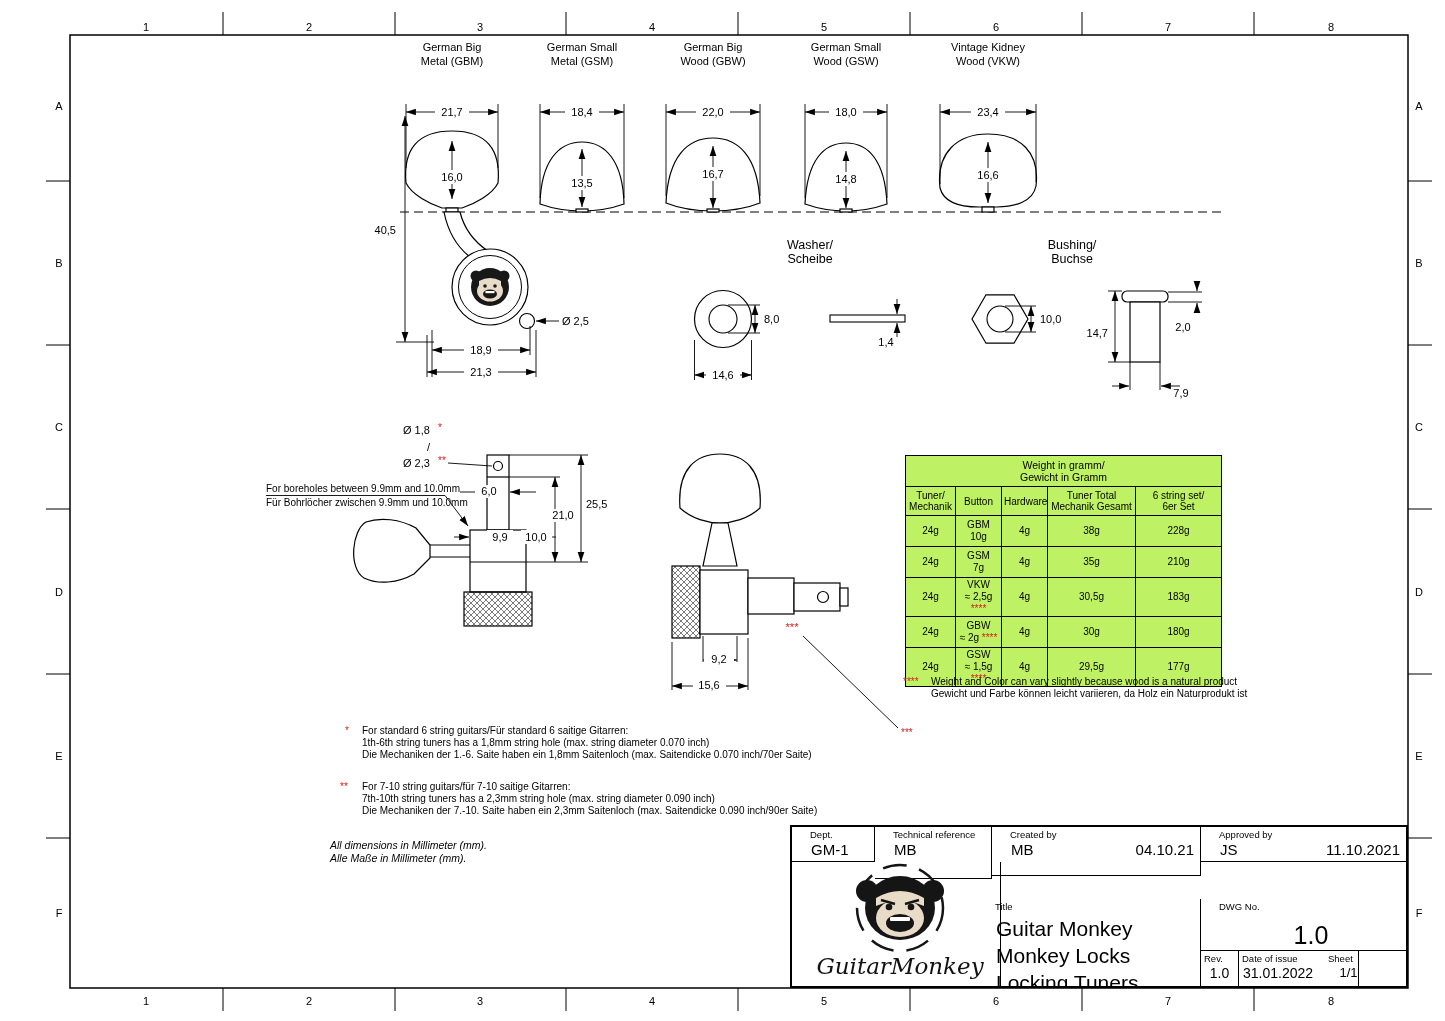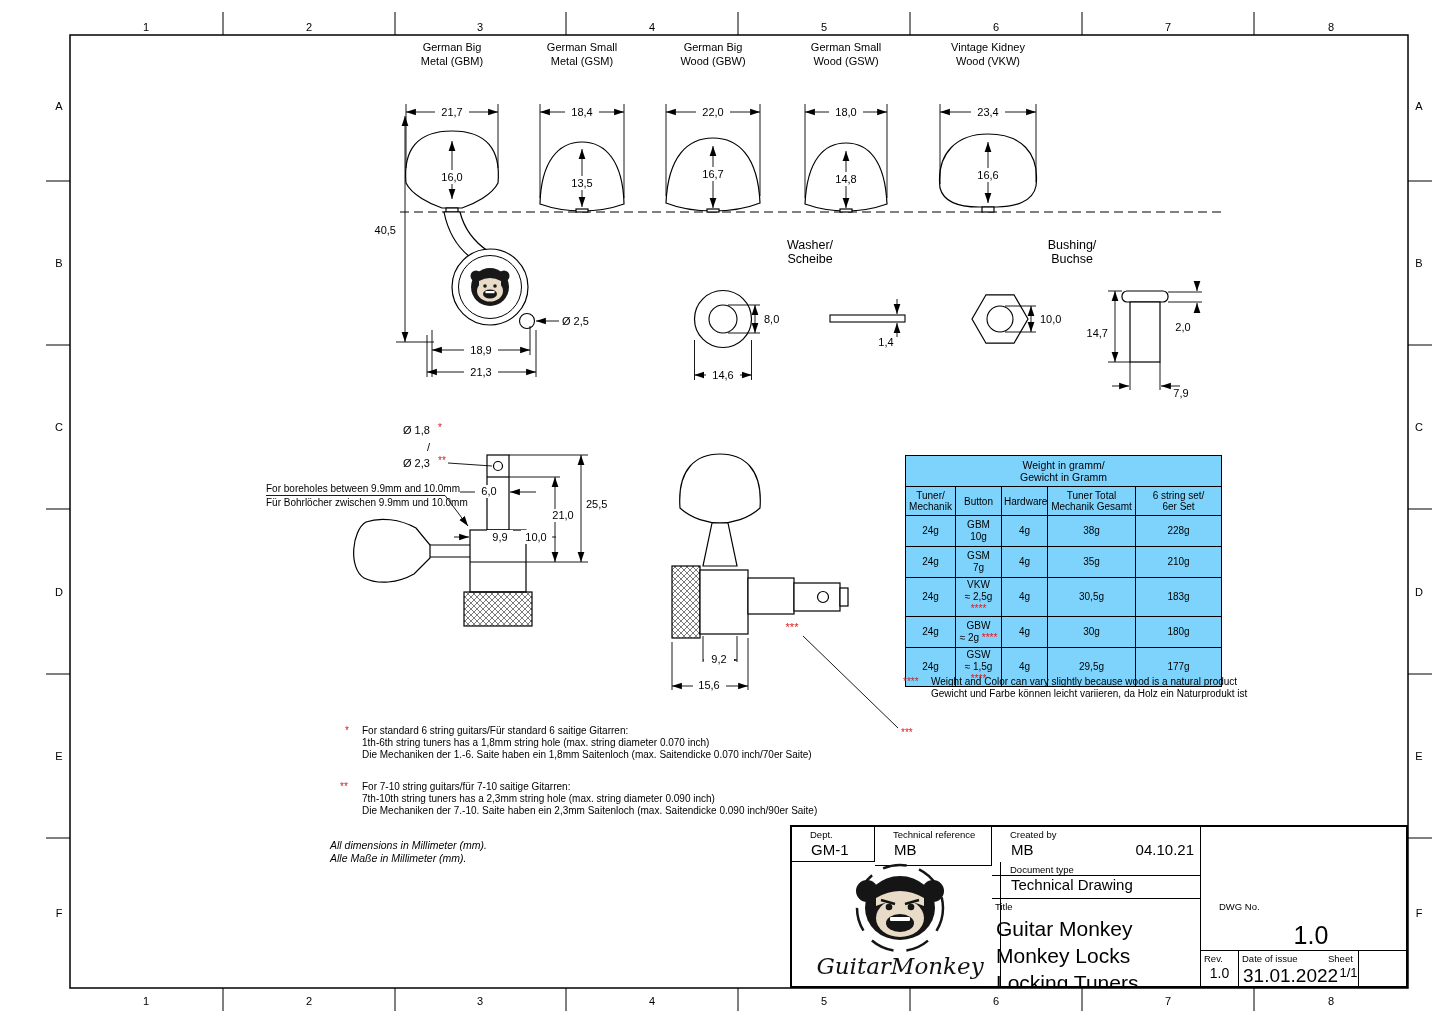--- a/index.html
+++ b/index.html
@@ -5,21 +5,21 @@
   html,body{margin:0;padding:0;background:#fff;}
   .page{position:relative;width:1445px;height:1021px;background:#fff;font-family:"Liberation Sans",sans-serif;overflow:hidden;}
   .page > svg{position:absolute;left:0;top:0;}
   svg text{font-family:"Liberation Sans",sans-serif;font-size:11px;fill:#000;}
   svg .hdr{font-size:12.5px;}
   svg .gridlbl{font-size:13px;}
   svg .sm{font-size:10px;}
   .red{color:#d42020;fill:#d42020;}
   
   .wtable{position:absolute;left:905px;top:455px;width:316px;}
-  .wtable table{border-collapse:collapse;width:100%;table-layout:fixed;background:#7dd3fc;font-size:10px;color:#000;}
+  .wtable table{border-collapse:collapse;width:100%;table-layout:fixed;background:#bef264;font-size:10px;color:#000;}
   .wtable th,.wtable td{border:1px solid #000;text-align:center;vertical-align:middle;padding:1px 2px;font-weight:normal;}
   .wtable .ttl{height:28px;font-size:10.5px;}
   .wtable .colhdr{height:26px;white-space:pre-line;text-align:center;}
   .wtable tbody td{height:28px;line-height:12px;}
   
   .note{position:absolute;display:flex;font-size:10px;line-height:12px;color:#000;background:transparent;}
   .note .mk{flex:none;}
   .note .tx{white-space:pre-line;}
   .lh13 .tx{line-height:13px;}
   .units{position:absolute;font-size:10.5px;line-height:13px;font-style:italic;color:#000;}
@@ -430,70 +430,73 @@
 <div class="units" style="left:330px;top:839px;">
   <div>All dimensions in Millimeter (mm).</div>
   <div>Alle Maße in Millimeter (mm).</div>
 </div>
 
 <div class="tb">
   <div class="cell br bb" style="left:0;top:0;width:83px;height:35px;">
     <span class="lbl">Dept.</span>
     <div class="val">GM-1</div>
   </div>
-  <div class="cell br bb" style="left:83px;top:0;width:117px;height:39px;">
+  <div class="cell br bb" style="left:83px;top:0;width:117px;height:52px;">
     <span class="lbl">Technical reference</span>
     <div class="val">MB</div>
   </div>
   <div class="cell br bb" style="left:200px;top:0;width:209px;height:49px;">
     <span class="lbl">Created by</span>
     <div class="val2">
           <span>MB</span>
           <span>04.10.21</span>
+        </div>
+  </div>
+  <div class="cell bb" style="left:409px;top:0;width:205px;height:35px;">
+    <span class="lbl">Approved by</span>
+    <div class="val2">
+          <span>JS</span>
+          <span>11.10.2021</span>
         </div>
   </div>
   <div class="cell br" style="left:9px;top:35px;width:200px;height:124px;">
     <svg width="198" height="122" viewBox="0 0 198 122">
       <circle cx="99" cy="46" r="43" fill="none" stroke="#151515" stroke-width="2.5" stroke-dasharray="24 13"></circle>
       <circle cx="66" cy="29" r="11" fill="#151515"></circle>
           <circle cx="132" cy="29" r="11" fill="#151515"></circle>
       <ellipse cx="99" cy="46" rx="35" ry="32" fill="#151515"></ellipse>
       <path d="M75,36 Q99,22 123,36 L123,44 Q99,34 75,44 Z" fill="#e8dcc8"></path>
       <ellipse cx="99" cy="56" rx="24" ry="19" fill="#e8dcc8"></ellipse>
       <path d="M80,38 L94,42 M118,38 L104,42" stroke="#151515" stroke-width="2.5"></path>
       <circle cx="88" cy="45" r="3.3" fill="#151515"></circle>
           <circle cx="110" cy="45" r="3.3" fill="#151515"></circle>
       <ellipse cx="99" cy="61" rx="14" ry="9" fill="#151515"></ellipse>
       <rect x="89" y="55" width="20" height="4" rx="1" fill="#fff"></rect>
       <text x="99" y="112" class="logotext" text-anchor="middle">GuitarMonkey</text>
     </svg>
   </div>
-  <div class="cell br bb" style="left:200px;top:35px;width:209px;height:37px;">
-    <span class="lbl">Document type</span>
-    <div class="val">Technical Drawing</div>
-  </div>
   <div class="cell br" style="left:200px;top:72px;width:209px;height:87px;">
     <span class="lbl">Title</span>
     <div class="big">
       <div>Guitar Monkey</div>
       <div>Monkey Locks</div>
       <div>Locking Tuners</div>
     </div>
   </div>
   <div class="cell bb" style="left:409px;top:72px;width:205px;height:52px;">
     <span class="lbl">DWG No.</span>
     <div class="dwg">1.0</div>
   </div>
   <div class="cell br" style="left:409px;top:124px;width:38px;height:35px;">
     <span class="lbl">Rev.</span>
     <div class="val ctr" style="font-size:14px;">1.0</div>
   </div>
   <div class="cell br" style="left:447px;top:124px;width:120px;height:35px;">
     <span class="lbl">Date of issue</span>
-    <div class="val" style="font-size:19px;">31.01.2022</div>
+    <div class="val" style="font-size:14px;">31.01.2022</div>
   </div>
   <div class="cell" style="left:533px;top:124px;width:47px;height:35px;">
     <span class="lbl">Sheet</span>
     <div class="val ctr" style="font-size:13px;">1/1</div>
   </div>
 </div>
 
 </div>
 
 </body></html>

